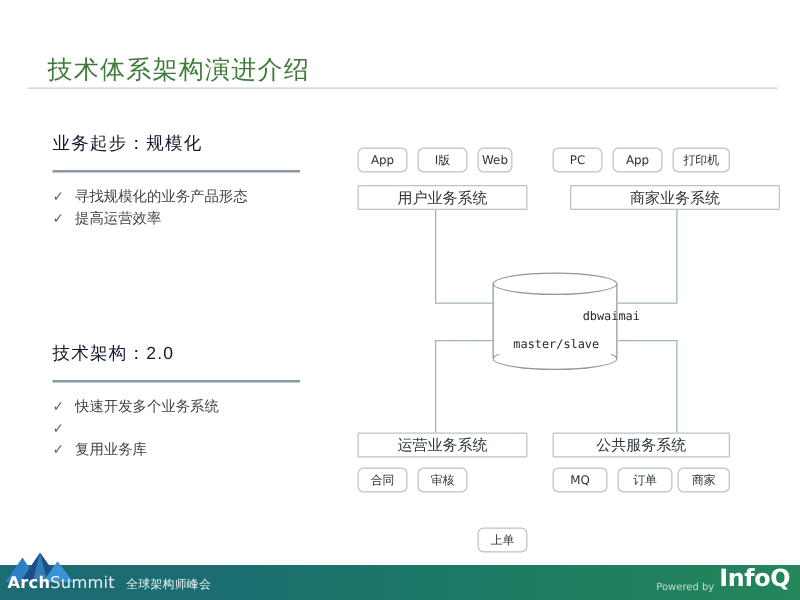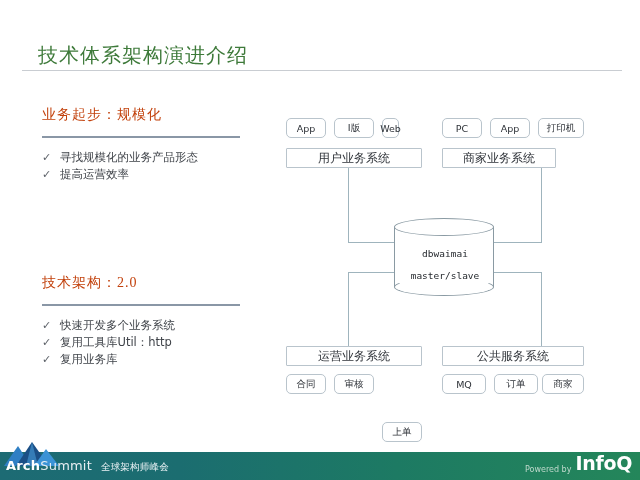--- a/index.html
+++ b/index.html
@@ -41,23 +41,23 @@
 
   
   .left-col {
     position: absolute;
     left: 42px;
     top: 106px;
     width: 216px;
   }
   .block-heading {
     font-size: 14px;
-    color: #c2410c;
+    color: #0f172a;
     letter-spacing: 1px;
-    font-family: Liberation Serif, serif;
+    font-family: Liberation Sans, sans-serif;
     white-space: nowrap;
   }
   .block-rule {
     margin-top: 12px;
     width: 198px;
     height: 2px;
     background: #8a97a6;
   }
   .bullets {
     margin-top: 11px;
@@ -159,21 +159,21 @@
   .cyl-label {
     position: absolute;
     left: 0;
     width: 102px;
     text-align: center;
     font-family: "DejaVu Sans Mono", "Liberation Mono", monospace;
     font-size: 9.5px;
     color: #24282d;
     z-index: 6;
   }
-  .cyl-label.l1 { top: 30px; }
+  .cyl-label.l1 { top: 30px; padding-left: 44px; }
   .cyl-label.l2 { top: 52px; }
 
   
   .footer {
     position: absolute;
     left: 0;
     bottom: 0;
     width: 640px;
     height: 28px;
     background: linear-gradient(to right, #1d6b74 0%, #1b6d70 28%, #1d7a63 62%, #24865a 100%);
@@ -250,21 +250,20 @@
   <div class="block-two">
     <div class="block-heading">技术架构：2.0</div>
     <div class="block-rule"></div>
     <div class="bullets">
       <div class="bullet">
         <span class="tick">✓</span>
         <span>快速开发多个业务系统</span>
       </div>
       <div class="bullet">
         <span class="tick">✓</span>
-        <span>复用工具库Util：http</span>
       </div>
       <div class="bullet">
         <span class="tick">✓</span>
         <span>复用业务库</span>
       </div>
     </div>
   </div>
 
   <div class="diagram">
 
@@ -275,28 +274,28 @@
     <div class="conn h" style="left:218px; top:138px; width:48px;"></div>
 
     <div class="conn h" style="left:72px; top:168px; width:48px;"></div>
     <div class="conn v" style="left:72px; top:168px; height:74px;"></div>
 
     <div class="conn h" style="left:218px; top:168px; width:48px;"></div>
     <div class="conn v" style="left:265px; top:168px; height:74px;"></div>
 
     <div class="node chip" style="left:10px; top:14px; width:40px;">App</div>
     <div class="node chip" style="left:58px; top:14px; width:40px;">I版</div>
-    <div class="node chip" style="left:106px; top:14px; width:17px;">Web</div>
+    <div class="node chip" style="left:106px; top:14px; width:28px;">Web</div>
 
     <div class="node chip" style="left:166px; top:14px; width:40px;">PC</div>
     <div class="node chip" style="left:214px; top:14px; width:40px;">App</div>
     <div class="node chip" style="left:262px; top:14px; width:46px;">打印机</div>
 
     <div class="node bar" style="left:10px; top:44px; width:136px;">用户业务系统</div>
-    <div class="node bar" style="left:166px; top:44px; width:114px;">商家业务系统</div>
+    <div class="node bar" style="left:180px; top:44px; width:168px;">商家业务系统</div>
 
     <div class="cylinder">
       <div class="cyl-body"></div>
       <div class="cyl-bot"></div>
       <div class="cyl-top"></div>
       <div class="cyl-label l1">dbwaimai</div>
       <div class="cyl-label l2">master/slave</div>
     </div>
 
     <div class="node bar" style="left:166px; top:242px; width:142px;">公共服务系统</div>

